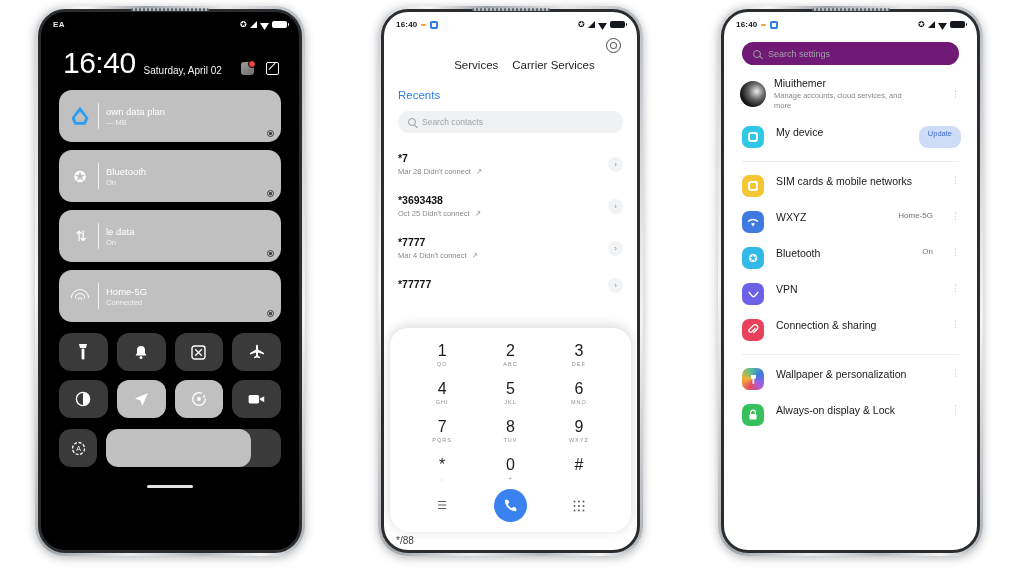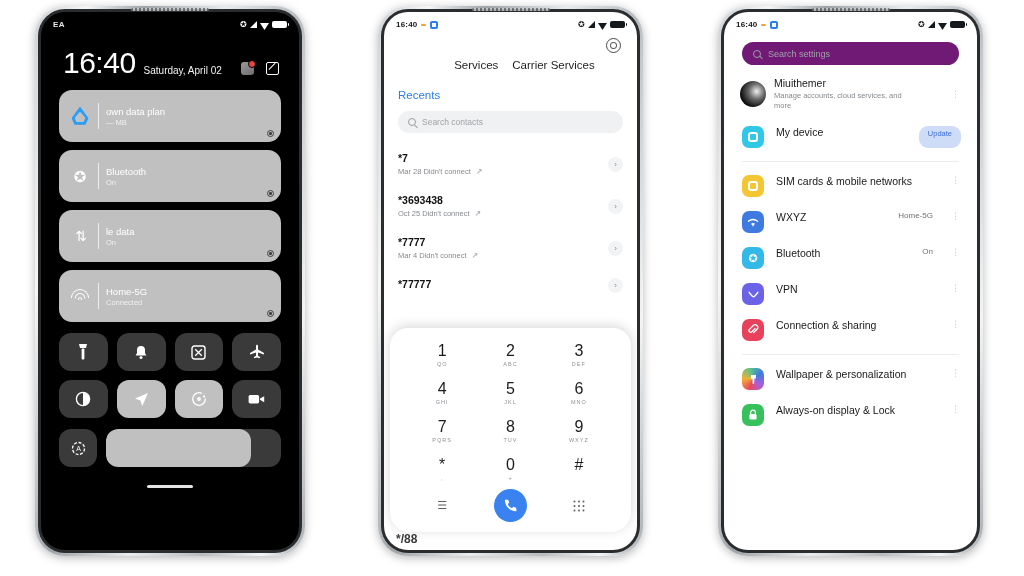--- a/index.html
+++ b/index.html
@@ -161,21 +161,21 @@
     padding: 12px 18px 10px 18px;
   }
   .keys { display:grid; grid-template-columns: repeat(3,1fr); row-gap: 7px; }
   .key { text-align:center; padding: 3px 0; }
   .key .d { font-size: 16px; font-weight: 500; color:#1b1b1b; line-height:1; }
   .key .l { font-size: 5.5px; color:#8d9196; letter-spacing: 1px; margin-top: 2px; height:7px; }
   .keyfoot { display:grid; grid-template-columns: repeat(3,1fr); align-items:center; margin-top: 4px; }
   .kf-icon { display:flex; justify-content:center; color:#5b5f63; font-size: 11px; }
   .callbtn { width: 33px; height: 33px; border-radius: 50%; background:#3a82f0; margin: 0 auto;
              display:flex;align-items:center;justify-content:center; color:#fff; font-size: 15px; }
-  .behind-txt { position:absolute; left: 12px; bottom: 4px; font-size: 12px; color:#3c3c3c;font-weight:bold; }
+  .behind-txt { position:absolute; left: 12px; bottom: 4px; font-size: 10px; color:#3c3c3c; }
 
   
   #phone3 { left: 718px; top: 6px; width: 265px; height: 550px; }
   .p3-screen { background:#fff; color:#18191a; }
   .p3-title { font-size: 18px; font-weight: normal; padding: 16px 20px 0 20px; color:#141516; }
   .p3-search {
     margin: 10px 18px 0 18px; height: 23px; border-radius: 12px; background:#701a75;
     display:flex;align-items:center; gap:7px; padding: 0 11px;
   }
   .p3-search .searchph { font-size: 9px; }

